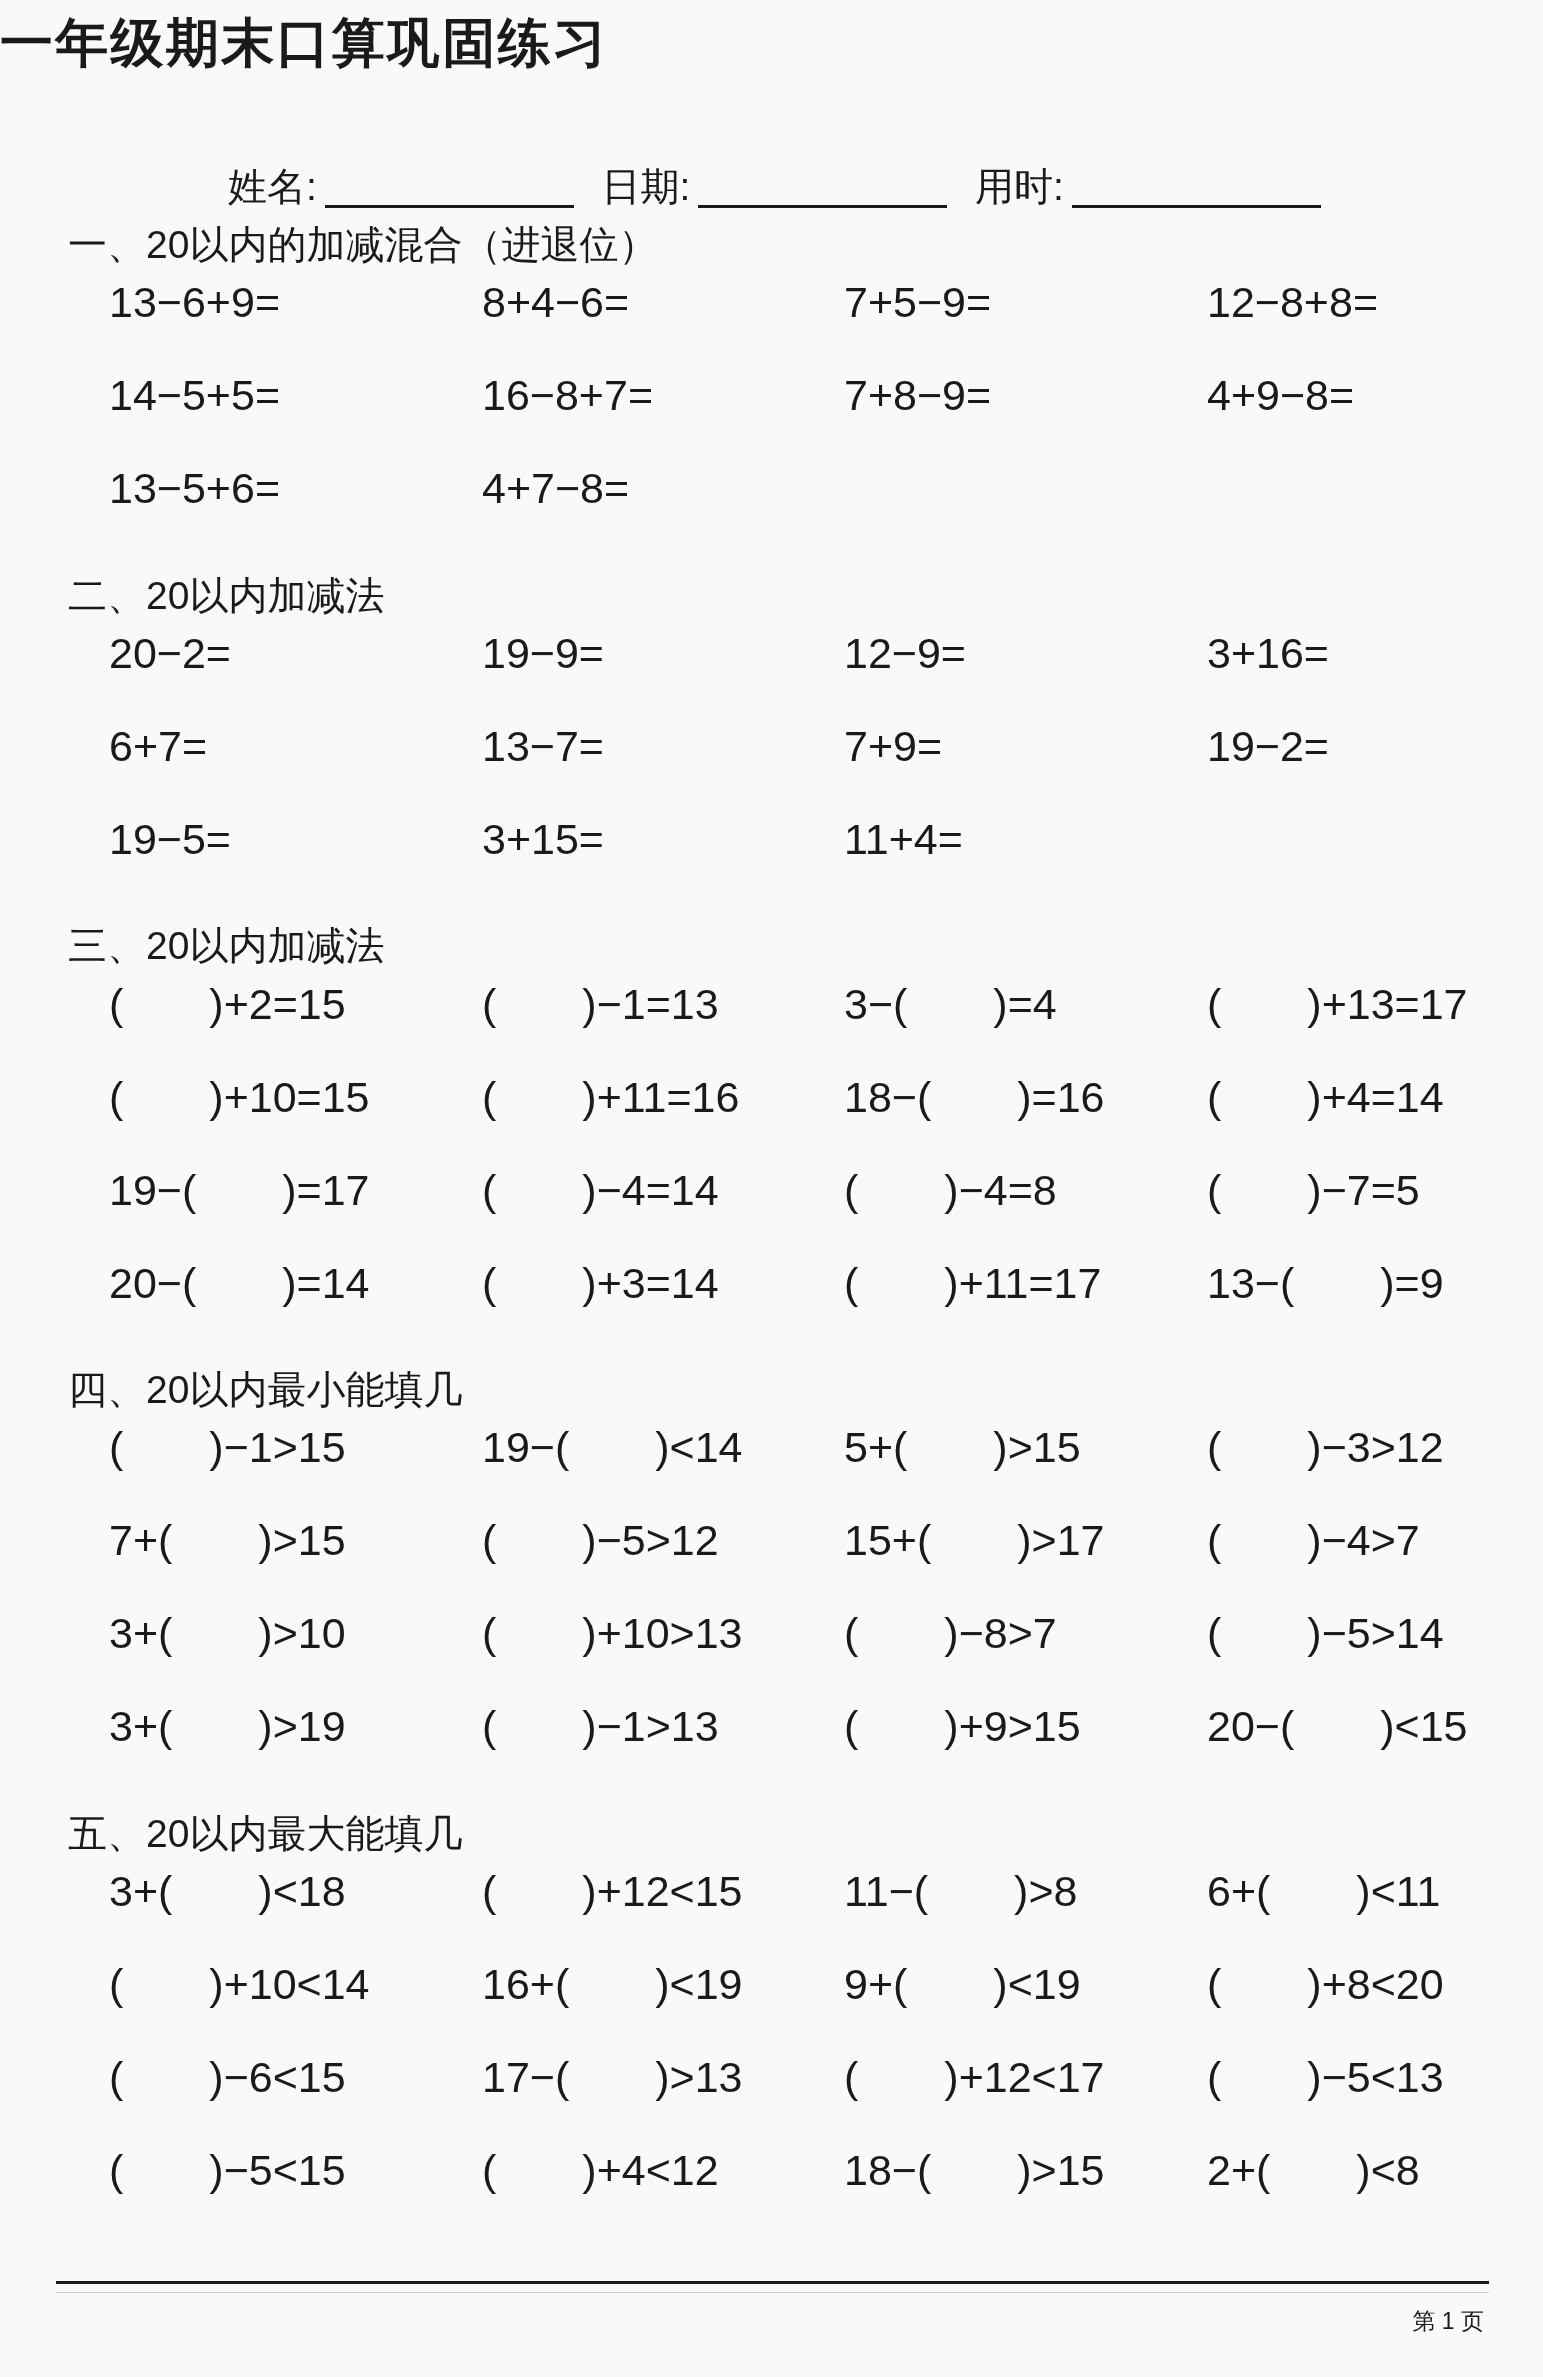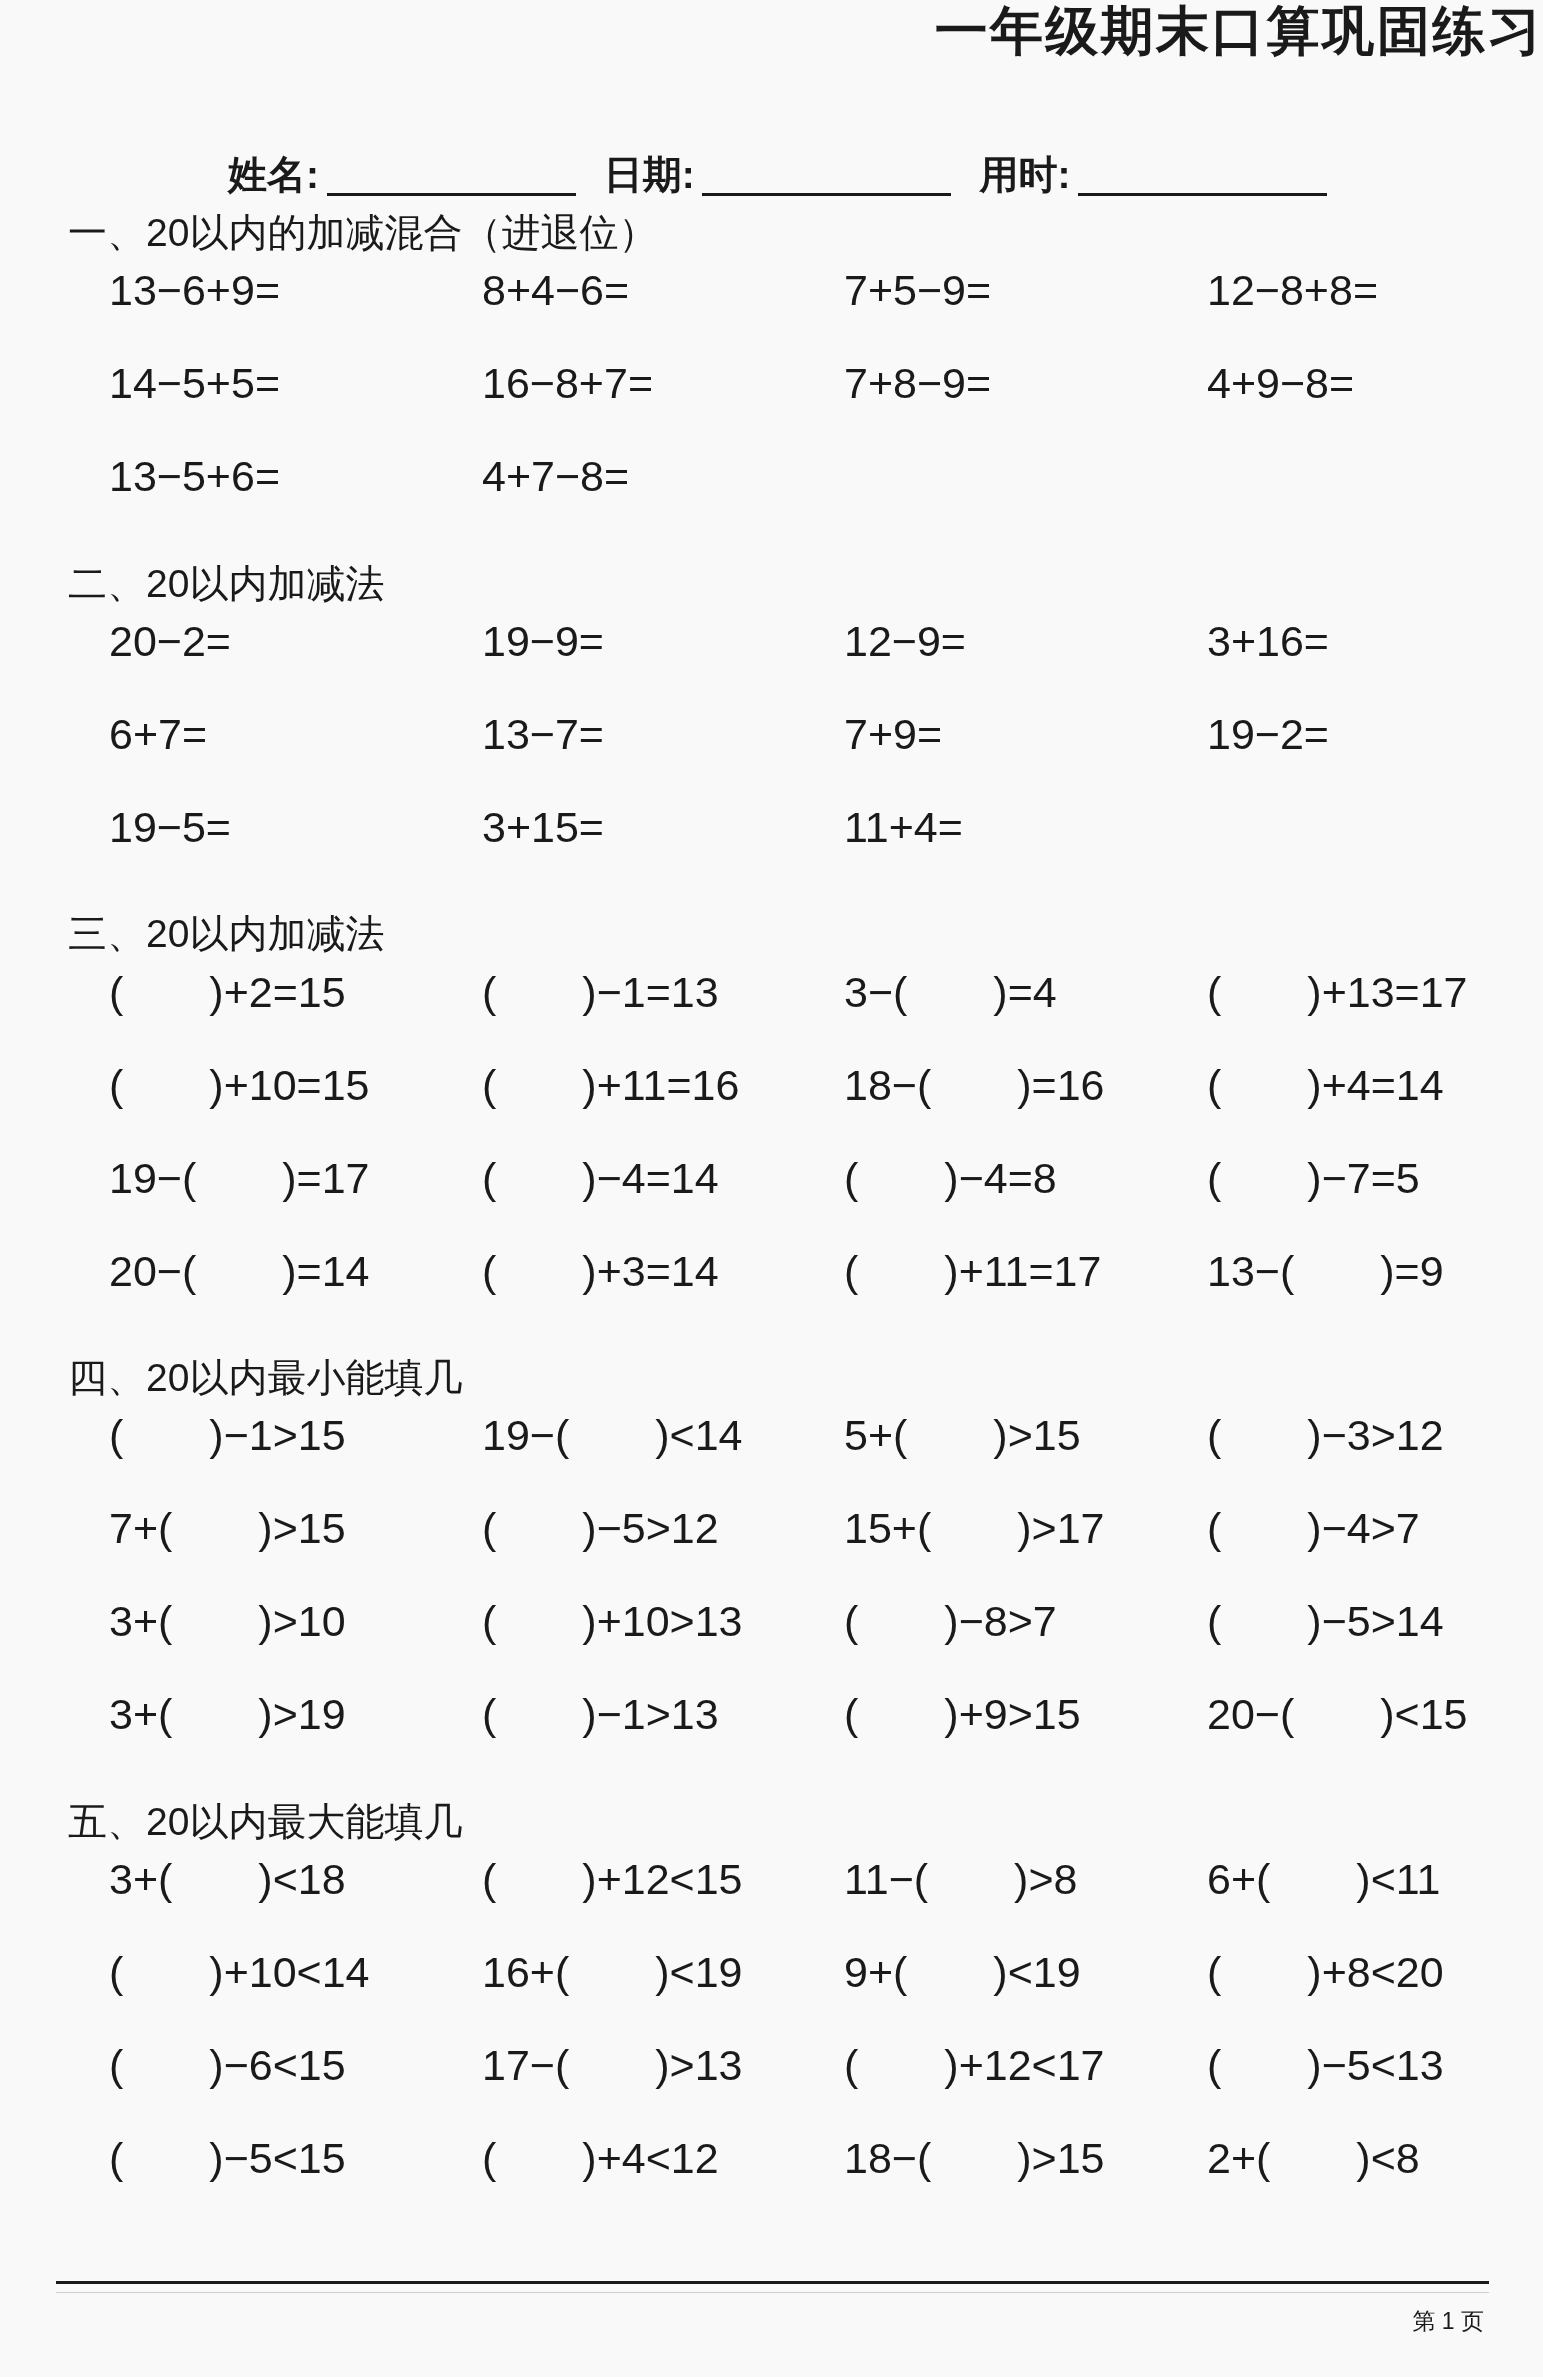--- a/index.html
+++ b/index.html
@@ -12,34 +12,33 @@
     width: 1543px;
     height: 2377px;
     background: #f9f9f9;
     color: #1a1a1a;
     font-family: "Liberation Sans", "DejaVu Sans", sans-serif;
     overflow: hidden;
     box-sizing: border-box;
   }
   .doc-title {
     margin: 0;
-    padding-top: 4px;
-    text-align: right;
+    padding-top: 16px;
+    text-align: left;
     font-size: 53px;
     font-weight: bold;
     letter-spacing: 2.3px;
     line-height: 1.0;
   }
   .header-fields {
     margin-top: 96px;
     margin-left: 228px;
     font-size: 39px;
     white-space: nowrap;
     line-height: 1.15;
-    font-weight: bold;
   }
   .field-group { display: inline-block; margin-right: 28px; }
   .blank-line {
     display: inline-block;
     width: 249px;
     height: 34px;
     margin-left: 7.7px;
     margin-bottom: -7.7px;
     border-bottom: 3.1px solid #1a1a1a;
   }

